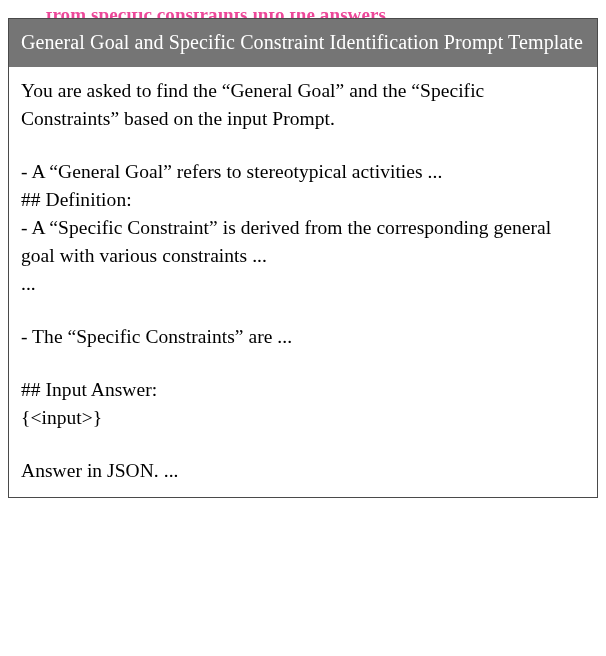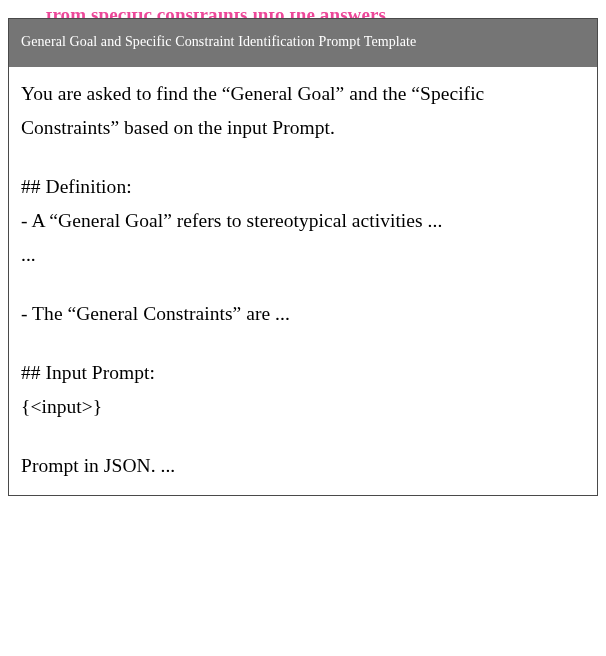--- a/index.html
+++ b/index.html
@@ -45,28 +45,28 @@
     left: 8px;
     width: 590px;
     box-sizing: border-box;
     border: 1px solid #4a4a4a;
     background: #ffffff;
   }
   .figure-header {
     background: #757575;
     color: #ffffff;
     padding: 9px 12px 11px 12px;
-    font-size: 14px;
+    font-size: 20px;
     line-height: 28px;
     letter-spacing: 0.1px;
   }
   .figure-body {
     padding: 10px 12px 12px 12px;
     font-size: 19.5px;
-    line-height: 34px;
+    line-height: 28px;
     letter-spacing: 0.05px;
   }
   .figure-body p {
     margin: 0;
     white-space: pre-wrap;
   }
   .figure-body p.blank {
     margin: 0;
     height: 25px;
   }
@@ -78,26 +78,27 @@
 
   <div class="cut-line">
     <span>from specific constraints into the answers.</span>
   </div>
 
   <div class="figure-box">
     <div class="figure-header">General Goal and Specific Constraint Identification Prompt Template</div>
     <div class="figure-body">
       <p>You are asked to find the “General Goal” and the “Specific Constraints” based on the input Prompt.</p>
       <p class="blank"></p>
+      <p>- A “General Goal” refers to stereotypical activities ...</p>
       <p>## Definition:</p>
-      <p>- A “General Goal” refers to stereotypical activities ...</p>
+      <p>- A “Specific Constraint” is derived from the corresponding general goal with various constraints ...</p>
       <p>...</p>
       <p class="blank"></p>
-      <p>- The “General Constraints” are ...</p>
+      <p>- The “Specific Constraints” are ...</p>
       <p class="blank"></p>
-      <p>## Input Prompt:</p>
+      <p>## Input Answer:</p>
       <p>{&lt;input&gt;}</p>
       <p class="blank"></p>
-      <p>Prompt in JSON. ...</p>
+      <p>Answer in JSON. ...</p>
     </div>
   </div>
 
 </div>
 
 </body></html>

